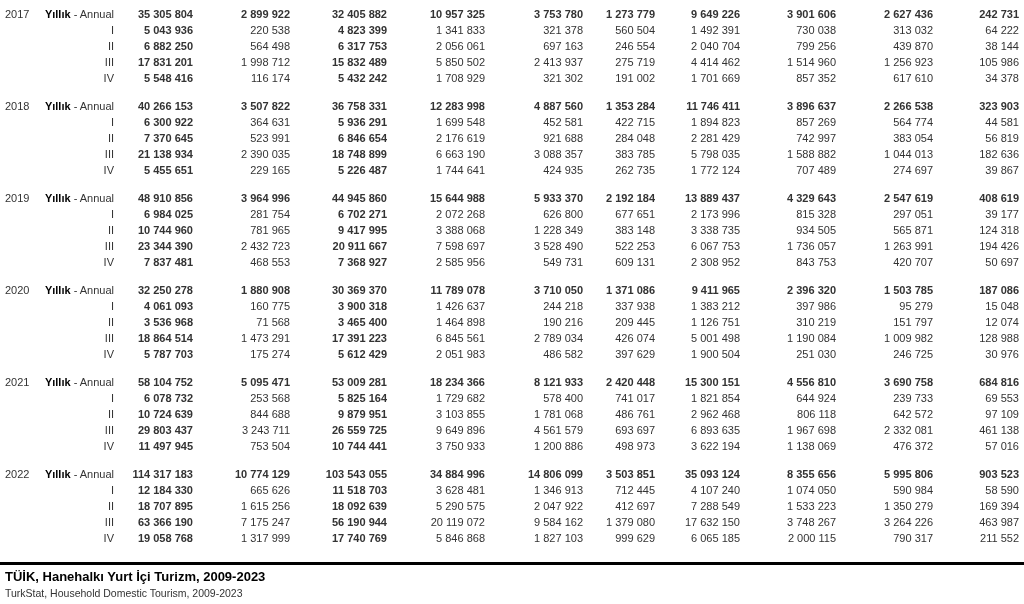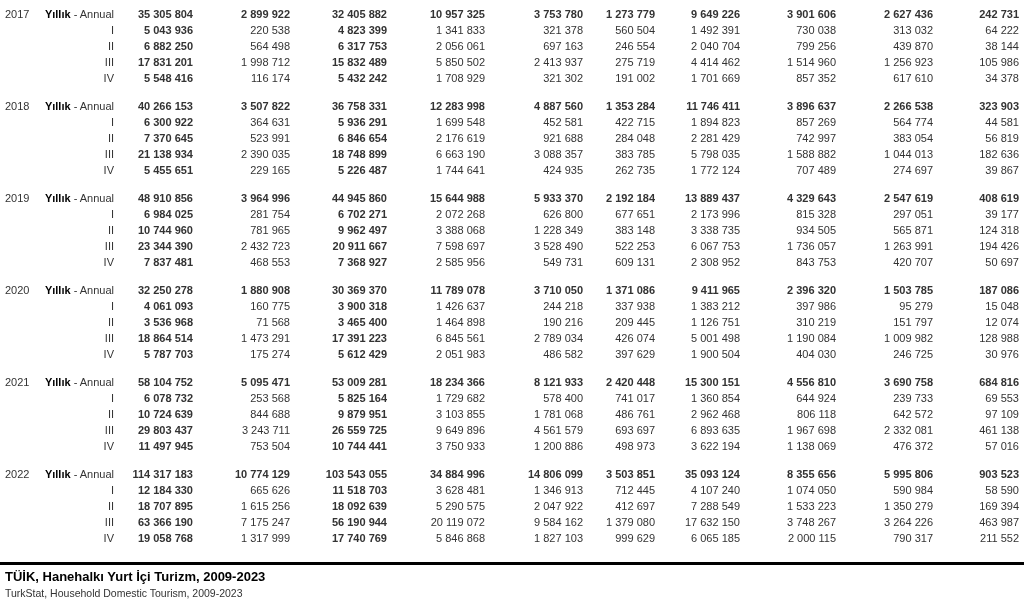--- a/index.html
+++ b/index.html
@@ -250,21 +250,21 @@
           <td class="num">2 173 996</td>
           <td class="num">815 328</td>
           <td class="num">297 051</td>
           <td class="num">39 177</td>
         </tr>
         <tr>
           <td class="col-year"></td>
           <td class="col-period">II</td>
           <td class="num b">10 744 960</td>
           <td class="num">781 965</td>
-          <td class="num b">9 962 497</td>
+          <td class="num b">9 417 995</td>
           <td class="num">3 388 068</td>
           <td class="num">1 228 349</td>
           <td class="num">383 148</td>
           <td class="num">3 338 735</td>
           <td class="num">934 505</td>
           <td class="num">565 871</td>
           <td class="num">124 318</td>
         </tr>
         <tr>
           <td class="col-year"></td>
@@ -356,21 +356,21 @@
         <tr>
           <td class="col-year"></td>
           <td class="col-period">IV</td>
           <td class="num b">5 787 703</td>
           <td class="num">175 274</td>
           <td class="num b">5 612 429</td>
           <td class="num">2 051 983</td>
           <td class="num">486 582</td>
           <td class="num">397 629</td>
           <td class="num">1 900 504</td>
-          <td class="num">404 030</td>
+          <td class="num">251 030</td>
           <td class="num">246 725</td>
           <td class="num">30 976</td>
         </tr>
         <tr class="spacer">
           <td colspan="12"></td>
         </tr>
         <tr>
           <td class="col-year">2021</td>
           <td class="col-period"><span class="b">Yıllık</span><span> - Annual</span></td>
           <td class="num b">58 104 752</td>
@@ -386,21 +386,21 @@
         </tr>
         <tr>
           <td class="col-year"></td>
           <td class="col-period">I</td>
           <td class="num b">6 078 732</td>
           <td class="num">253 568</td>
           <td class="num b">5 825 164</td>
           <td class="num">1 729 682</td>
           <td class="num">578 400</td>
           <td class="num">741 017</td>
-          <td class="num">1 360 854</td>
+          <td class="num">1 821 854</td>
           <td class="num">644 924</td>
           <td class="num">239 733</td>
           <td class="num">69 553</td>
         </tr>
         <tr>
           <td class="col-year"></td>
           <td class="col-period">II</td>
           <td class="num b">10 724 639</td>
           <td class="num">844 688</td>
           <td class="num b">9 879 951</td>

